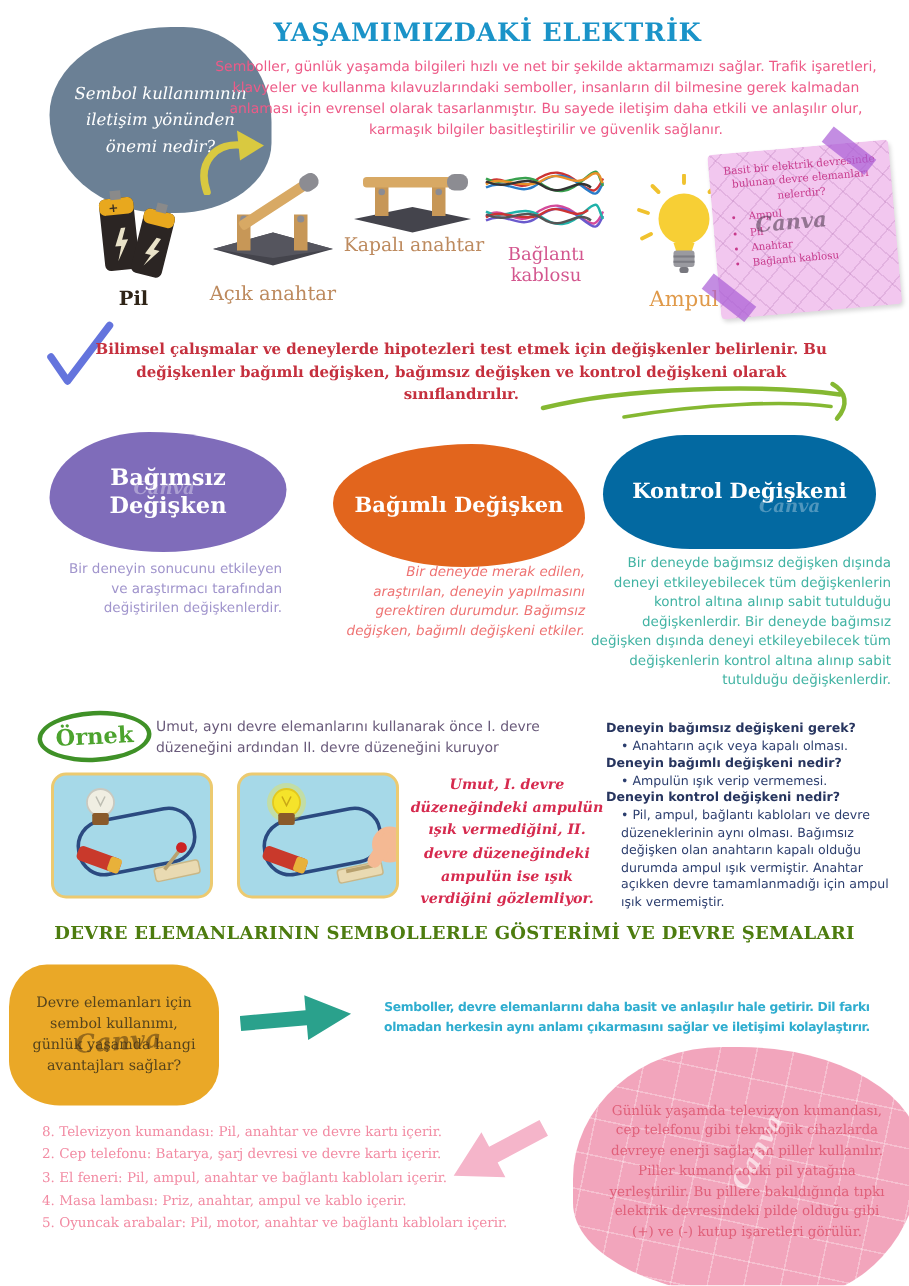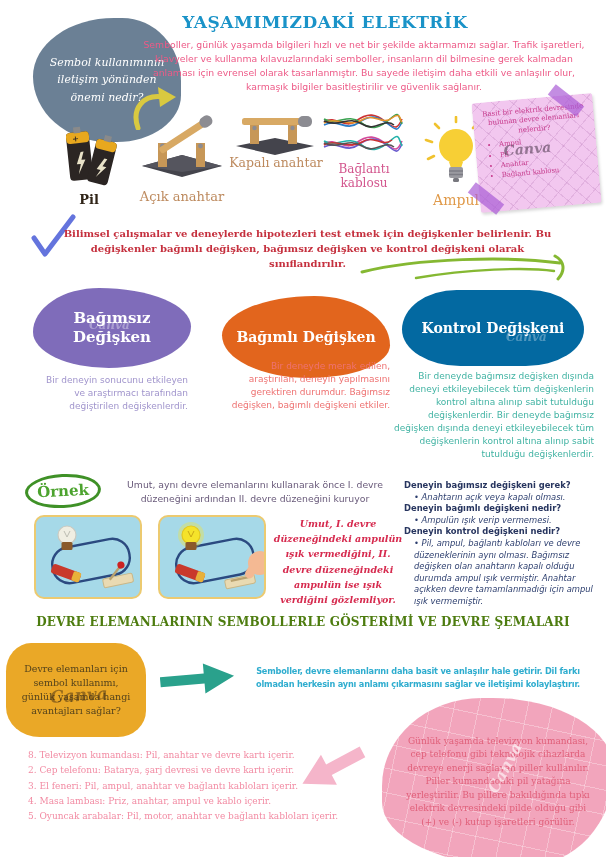--- a/index.html
+++ b/index.html
@@ -38,39 +38,39 @@
     text-align:center; color:#fff; font-family:"DejaVu Serif", serif; font-weight:bold; }
   .blob1 { left:33px; top:288px; width:158px; height:80px; background:#7f6cba;
     border-radius:42% 58% 52% 48% / 55% 48% 52% 45%; font-size:15px; line-height:1.25; }
   .blob2 { left:222px; top:296px; width:168px; height:82px; background:#e2651d;
     border-radius:55% 45% 48% 52% / 48% 60% 40% 52%; font-size:14px; }
   .blob3 { left:402px; top:290px; width:182px; height:76px; background:#0369a1;
     border-radius:30% 30% 32% 32% / 52% 52% 48% 48%; font-size:14px; }
 
   .desc { position:absolute; text-align:right; font-size:9px; line-height:1.45; }
   .desc1 { left:38px; top:374px; width:150px; color:#a094cc; }
-  .desc2 { left:222px; top:360px; width:168px; color:#ee7272; }
+  .desc2 { left:222px; top:376px; width:168px; color:#ee7272;font-style:italic; }
   .desc3 { left:394px; top:370px; width:200px; color:#41b3a3; }
 
   .ornek { left:25px; top:474px; width:76px; height:34px; border:3px solid #3f9127;
     border-radius:50%; transform:rotate(-3deg); display:flex; align-items:center; justify-content:center;
     color:#4ca32e; font-family:"DejaVu Serif", serif; font-weight:bold; font-size:15px; }
 
-  .example-intro { left:104px; top:478px; width:302px; text-align:center; color:#695a7a;
+  .example-intro { left:104px; top:478px; width:302px; text-align:left; color:#695a7a;
     font-size:9.3px; line-height:1.5; }
 
   .circuit { position:absolute; width:108px; height:84px; background:#a6d9e8;
     border:2px solid #ecca70; border-radius:10px; overflow:hidden; }
 
   .observation { left:270px; top:516px; width:136px; text-align:center; color:#d62a4e;
     font-family:"DejaVu Serif", serif; font-style:italic; font-weight:bold; font-size:9.5px; line-height:1.6; }
 
   .qa { left:404px; top:480px; width:198px; color:#2c3e6e; font-size:8.4px; line-height:1.38; }
   .qa-q { font-weight:bold; color:#27355f; }
-  .qa-a { padding-left:10px;font-style:italic; }
+  .qa-a { padding-left:10px; }
   .qa-a::before { content:"•  "; }
 
   .section-title { left:0; right:0; top:615px; text-align:center; color:#4d7c0f;
     font-family:"DejaVu Serif", serif; font-weight:bold; font-size:12px; letter-spacing:.2px; }
 
   .orange-blob { left:6px; top:643px; width:140px; height:94px; background:#eaa827;
     border-radius:18% 22% 20% 24% / 30% 34% 28% 32%;
     display:flex; align-items:center; justify-content:center; text-align:center;
     color:#55431c; font-family:"DejaVu Serif", serif; font-size:9.5px; line-height:1.5; padding:8px 10px; }
 

